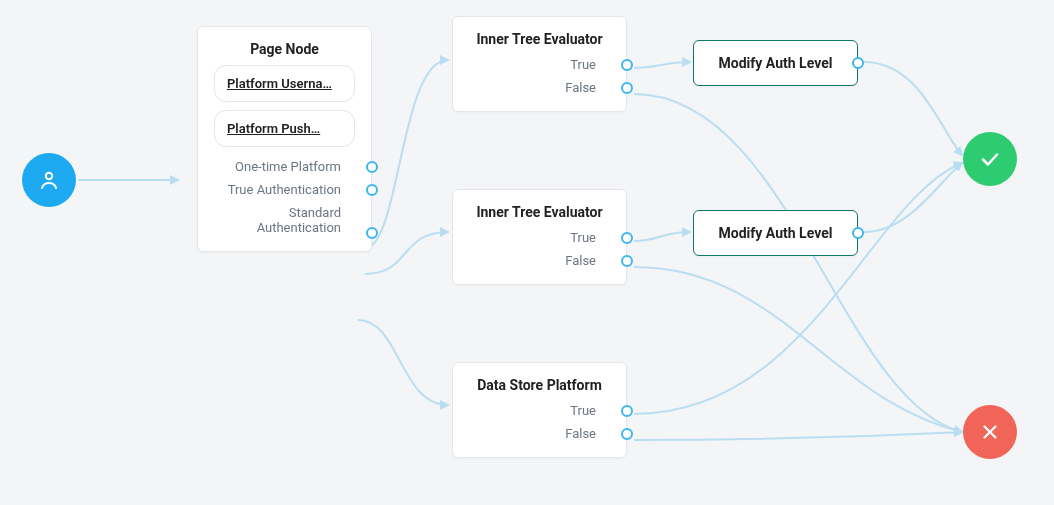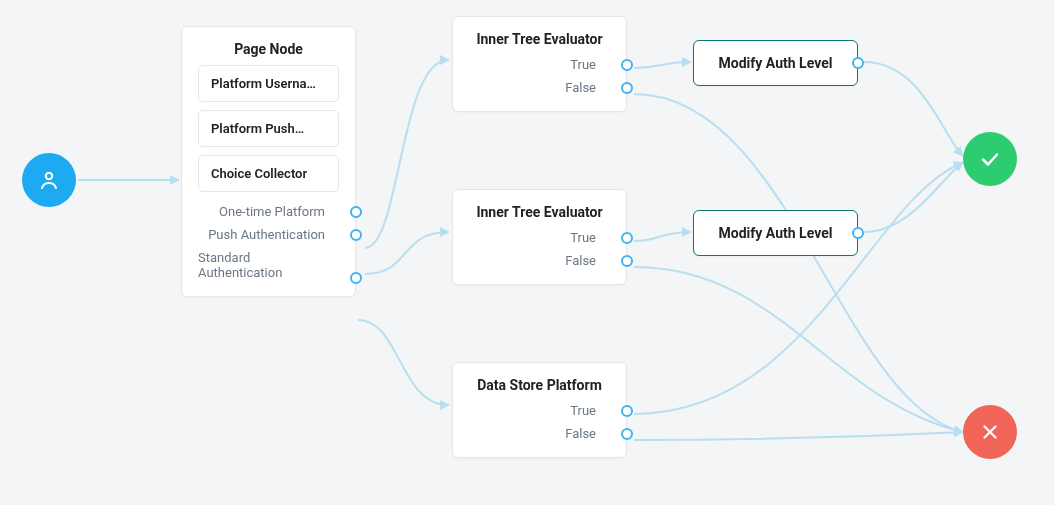--- a/index.html
+++ b/index.html
@@ -32,41 +32,43 @@
   }
   .node-title {
     font-size: 14px;
     font-weight: 700;
     color: #222;
     text-align: center;
     margin-bottom: 6px;
   }
   .sub-item {
     border: 1px solid #e4e6ea;
-    border-radius: 5px;
+    border-radius: 12px;
     padding: 10px 12px;
     font-size: 13px;
     font-weight: 600;
     color: #222;
     margin: 8px 0;
     white-space: nowrap;
     overflow: hidden;
     text-overflow: ellipsis;
+    text-decoration: underline;
   }
   .outputs {
     margin-top: 4px;
   }
   .output-row {
     display: flex;
     justify-content: flex-end;
     align-items: center;
     font-size: 13px;
     color: #6b7785;
     padding: 4px 0;
     position: relative;
+    text-align: right;
   }
   .output-row .label { padding-right: 14px; }
   .port {
     width: 12px;
     height: 12px;
     border: 2px solid #3fb5f0;
     border-radius: 50%;
     background: #fff;
     position: absolute;
     right: -23px;
@@ -165,32 +167,31 @@
     </g>
   </svg>
 
   <div class="start-circle" style="left:22px; top:153px;">
     <svg width="24" height="24" viewBox="0 0 24 24">
       <circle cx="12" cy="8" r="3.2" fill="none" stroke="#fff" stroke-width="2"></circle>
       <path d="M5 20c1-4 5-5 7-5s6 1 7 5" fill="none" stroke="#fff" stroke-width="2" stroke-linecap="round"></path>
     </svg>
   </div>
 
-  <div class="node" style="left:181px; top:26px; width:175px;">
+  <div class="node" style="left:197px; top:26px; width:175px;">
     <div class="node-title">Page Node</div>
     <div class="sub-item">Platform Userna…</div>
     <div class="sub-item">Platform Push…</div>
-    <div class="sub-item">Choice Collector</div>
     <div class="outputs">
       <div class="output-row">
         <span class="label">One-time Platform</span>
         <span class="port"></span>
       </div>
       <div class="output-row">
-        <span class="label">Push Authentication</span>
+        <span class="label">True Authentication</span>
         <span class="port"></span>
       </div>
       <div class="output-row">
         <span class="label">Standard Authentication</span>
         <span class="port" style="top:26px;"></span>
       </div>
     </div>
   </div>
 
   <div class="node" style="left:452px; top:16px; width:175px;">

